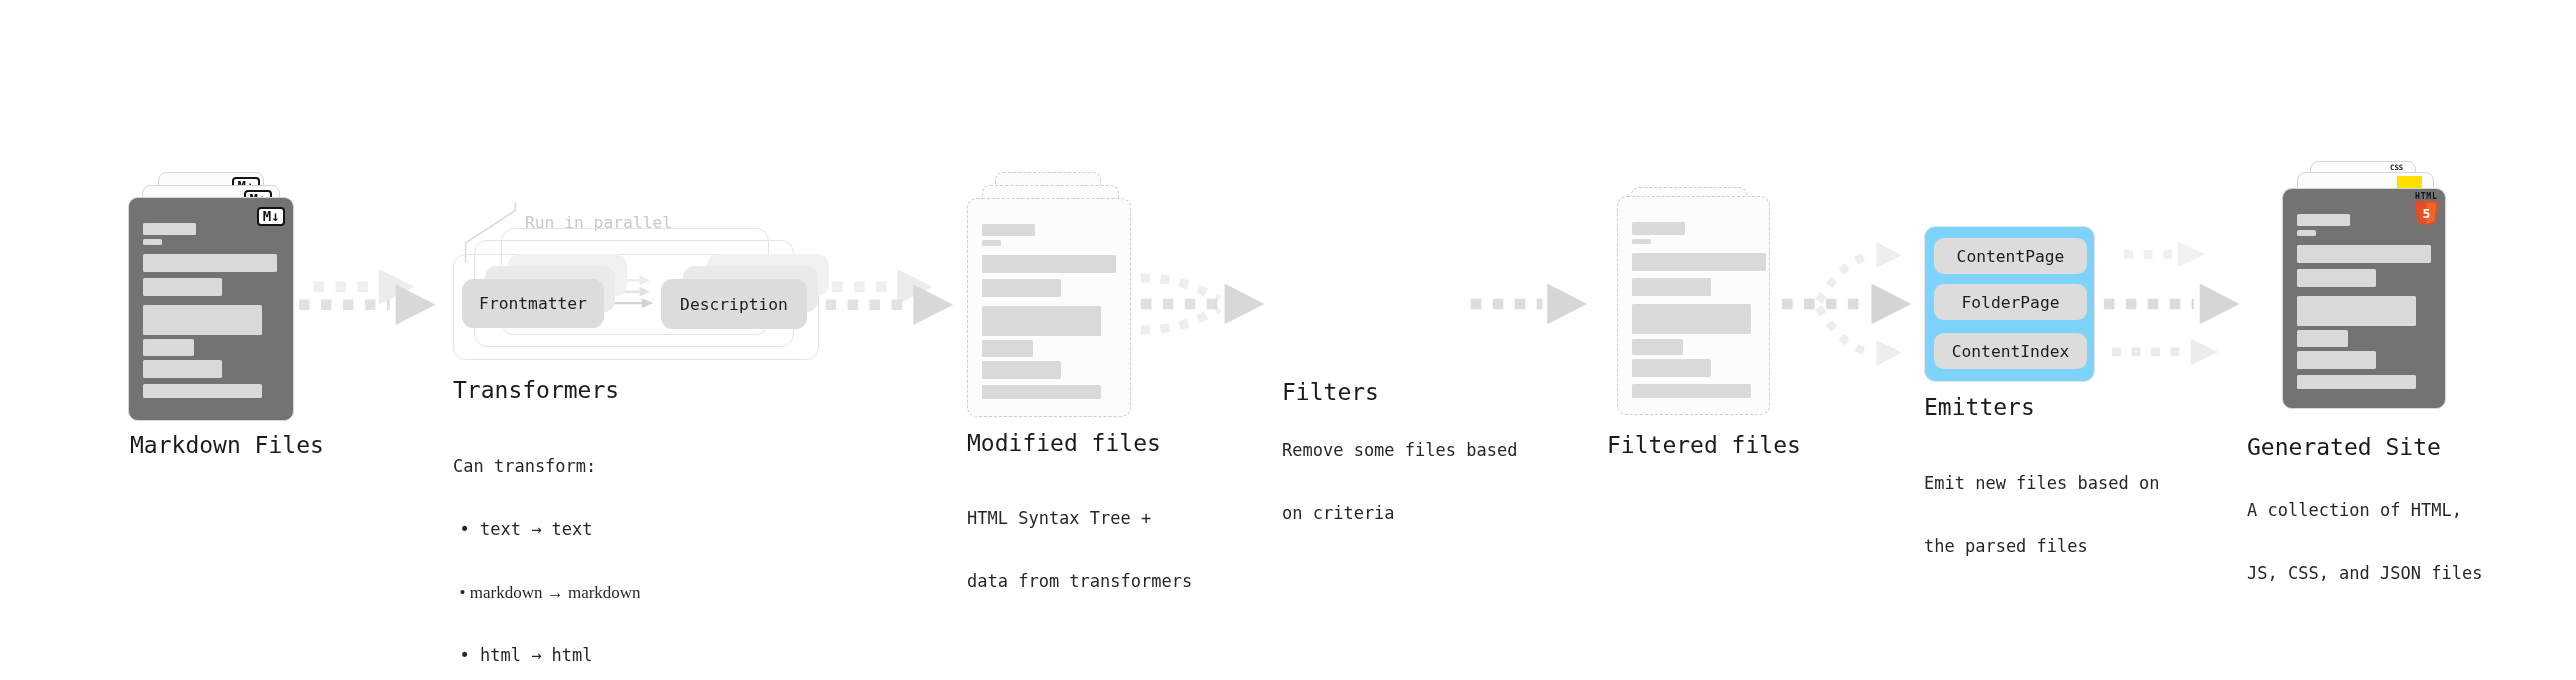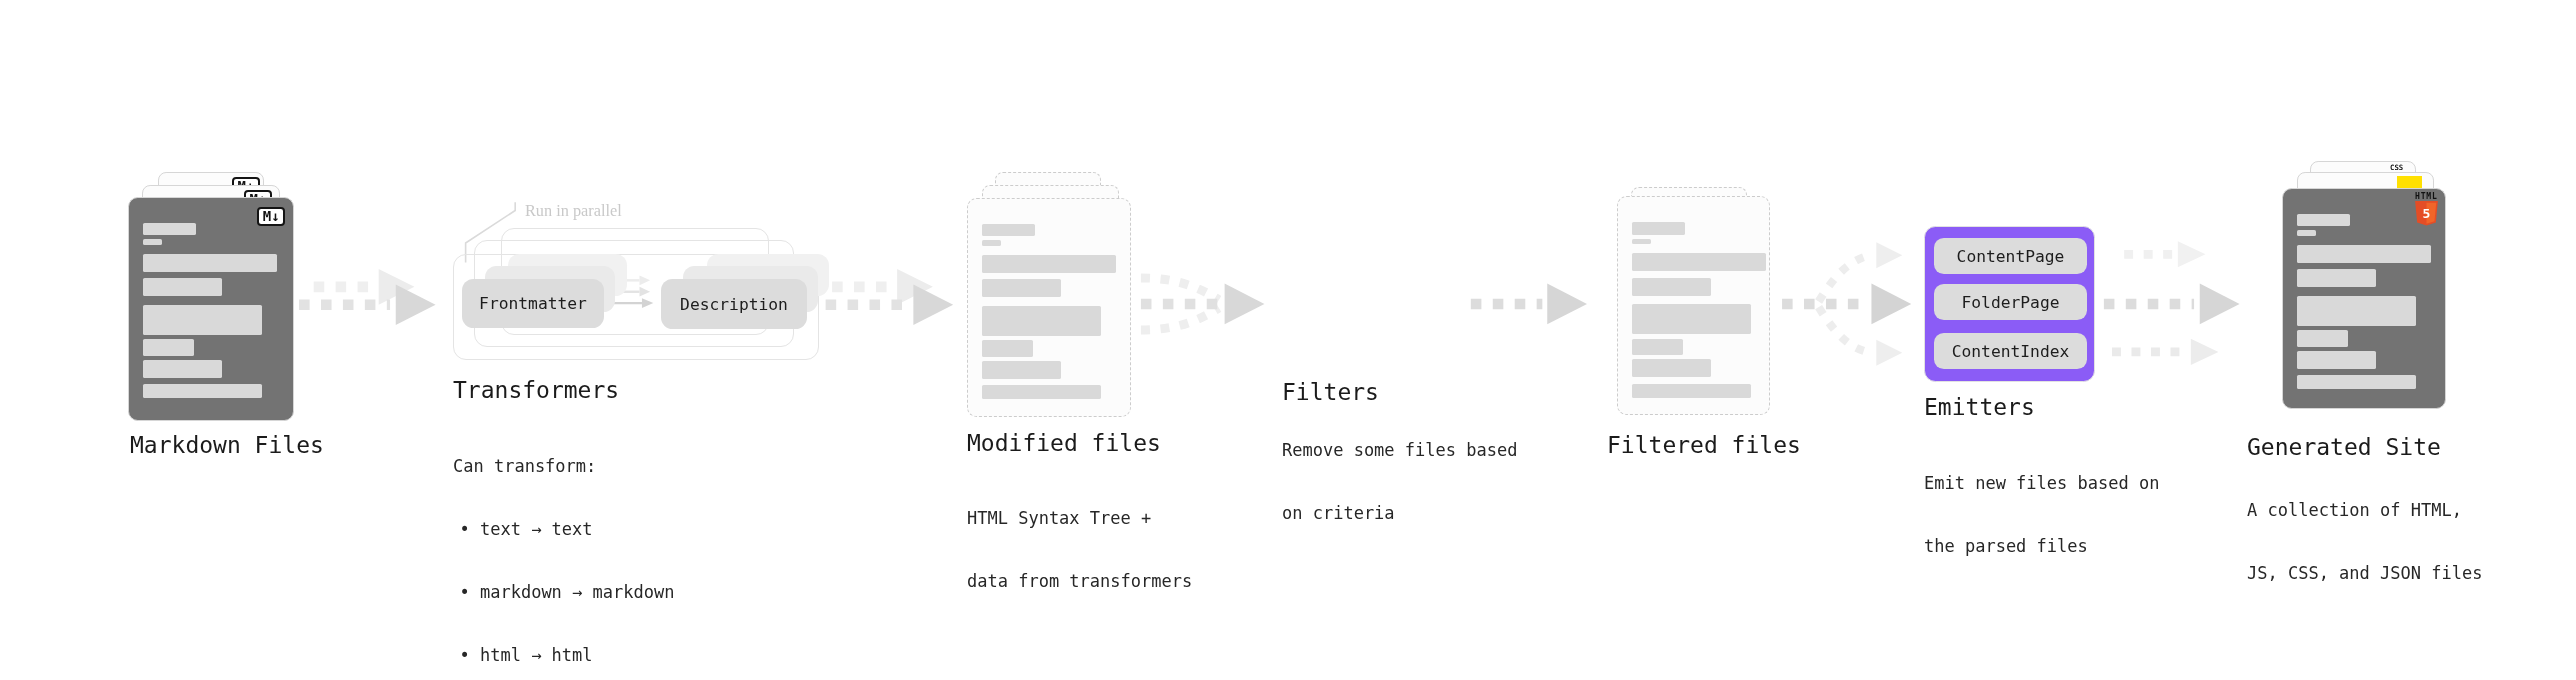--- a/index.html
+++ b/index.html
@@ -27,21 +27,21 @@
 
   
   .css-badge { position:absolute; font-size:7.3px; font-weight:bold; color:#111; line-height:7.3px;
                border-bottom:3.3px solid #2965f1; padding:0 1.6px 0.8px 1.6px; }
   .js-badge { position:absolute; width:25px; height:11.4px; background:#ffe000; }
   .html-badge { position:absolute; width:24.4px; text-align:center; }
   .html-badge .t { font-size:8.1px; font-weight:bold; color:#111; line-height:8.1px; letter-spacing:0.8px; }
 
   
   .outline { position:absolute; border:1.6px solid #e4e4e4; border-radius:13px; background:transparent; }
-  .panel { position:absolute; border:1.6px solid #e2e2e2; border-radius:11.4px; background:#8b5cf6; }
+  .panel { position:absolute; border:1.6px solid #e2e2e2; border-radius:11.4px; background:#7dd3fc; }
   .pill { position:absolute; background:#dcdcdc; border-radius:11.4px; display:flex; align-items:center;
           justify-content:center; font-size:16.3px; color:#1d1d1d; white-space:pre; }
   .ghost { position:absolute; border-radius:11.4px; }
 
   svg.overlay { position:absolute; left:0; top:0; pointer-events:none; }
 </style>
 </head>
 <body>
 
 <div class="canvas">
@@ -120,39 +120,39 @@
           <div class="bar" style="width: 79px; height: 18px; margin-bottom: 8.1px;"></div>
           <div class="bar" style="width: 119px; height: 30px; margin-bottom: 4.9px;"></div>
           <div class="bar" style="width: 51px; height: 16.3px; margin-bottom: 4.1px;"></div>
           <div class="bar" style="width: 79px; height: 18px; margin-bottom: 6.5px;"></div>
           <div class="bar" style="width: 119px; height: 14px; margin-bottom: 0px;"></div>
         </div>
     </div>
   </div>
   <div class="label" style="left:130px; top:432px;">Markdown Files</div>
 
-  <div class="annotation" style="left:525px; top:201px;font-family:Liberation Serif, serif;">Run in parallel</div>
+  <div class="annotation" style="left:525px; top:213px;">Run in parallel</div>
 
   <div class="outline" style="left:501px; top:228px; width:268px; height:107px;"></div>
   <div class="outline" style="left:474px; top:240px; width:320px; height:107px;"></div>
   <div class="outline" style="left:453px; top:254px; width:366px; height:106px;"></div>
 
   <div class="ghost" style="left:508px; top:254px; width:119px; height:42px; background:#f1f1f1;"></div>
   <div class="ghost" style="left:485px; top:266px; width:130px; height:46px; background:#eaeaea;"></div>
   <div class="pill" style="left:462px; top:279px; width:142px; height:49px;">Frontmatter</div>
 
   <div class="ghost" style="left:707px; top:254px; width:122px; height:42px; background:#f1f1f1;"></div>
   <div class="ghost" style="left:683px; top:266px; width:135px; height:46px; background:#eaeaea;"></div>
   <div class="pill" style="left:661px; top:279px; width:146px; height:50px;">Description</div>
 
   <div class="label" style="left:453px; top:377px;text-align:right;">Transformers</div>
   <div class="subtext" style="left:453px; top:414px;">
     <div>Can transform:</div>
     <div style="padding-left:6.5px;">• text → text</div>
-    <div style="padding-left:6.5px;">• markdown → markdown</div>
+    <div style="padding-left:6.5px;font-family:Liberation Serif, serif;">• markdown → markdown</div>
     <div style="padding-left:6.5px;">• html → html</div>
   </div>
 
   <div class="abs" style="left:967px; top:161px; width:164px; height:260px;">
     <div class="doc dashed back" style="left:28.4px; top:11.4px; width:106px; height:49px;"></div>
     <div class="doc dashed back" style="left:14.6px; top:23.6px; width:137px; height:49px;"></div>
     <div class="doc dashed" style="left:0; top:37px; width:164px; height:219px;">
       <div class="bars">
           <div class="bar" style="width: 53px; height: 12.2px; margin-bottom: 4.1px;"></div>
           <div class="bar" style="width: 18.7px; height: 5.7px; margin-bottom: 9px;"></div>

